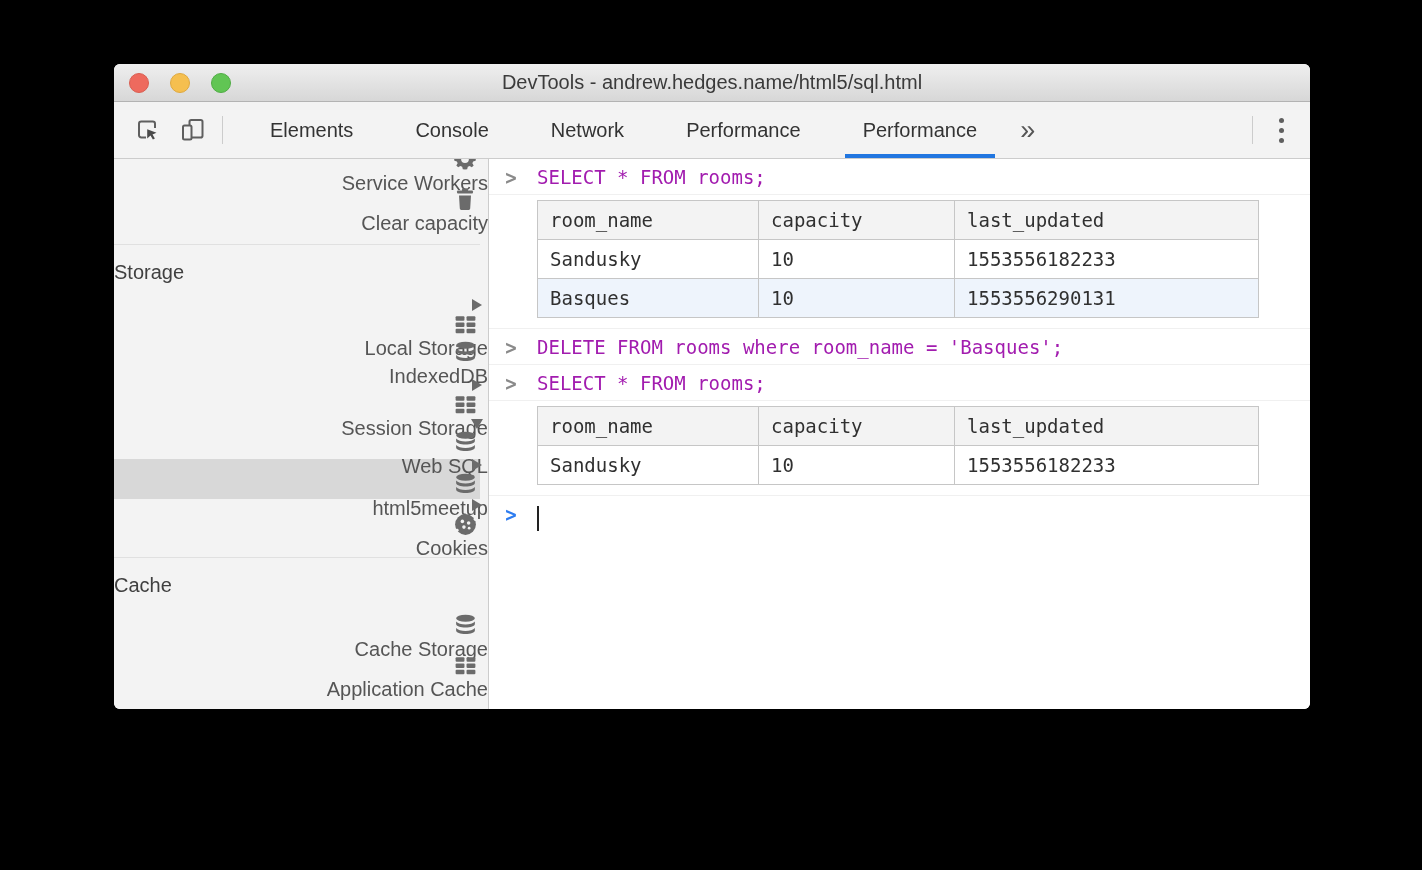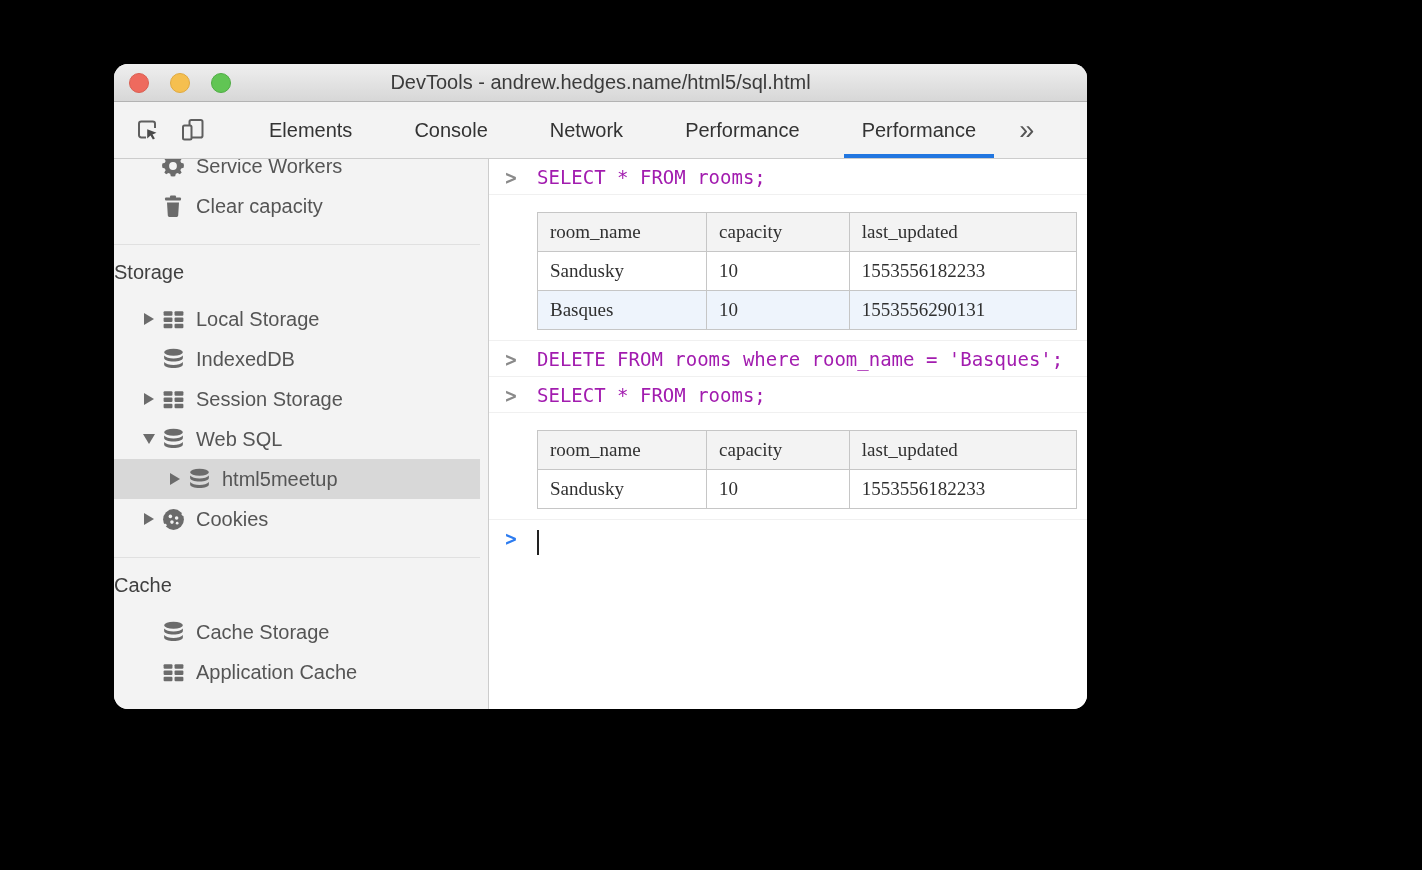--- a/index.html
+++ b/index.html
@@ -1,20 +1,20 @@
 <!DOCTYPE html>
 <html><head>
 <meta charset="utf-8">
 <style>
   * { margin:0; padding:0; box-sizing:border-box; }
   html,body { width:1422px; height:870px; background:#000; overflow:hidden;
               font-family:"Liberation Sans", sans-serif; }
 
-  .window { position:absolute; left:114px; top:64px; width:973px; height:645px;
-            background:#fff; border-radius:14px; overflow:hidden;
+  .window { position:absolute; left:114px; top:64px; width:1196px; height:645px;
+            background:#fff; border-radius:6px; overflow:hidden;
             box-shadow:0 18px 50px rgba(0,0,0,.55); }
 
   
   .titlebar { position:relative; height:38px;
               background:linear-gradient(#efefef,#d7d7d7);
               border-bottom:1px solid #b3b3b3;
               display:flex; align-items:center; justify-content:center; }
   .traffic { position:absolute; left:15px; top:9px; display:flex; }
   .light { width:20px; height:20px; border-radius:50%; margin-right:21px; }
   .light.red    { background:#ee6a5e; border:1px solid #d95f52; }
@@ -42,21 +42,21 @@
   .menu-dots i { width:5px; height:5px; border-radius:50%; background:#5f5f5f;
                  margin:2.5px 0; }
 
   
   .content { display:flex; height:550px; }
 
   
   .sidebar { width:375px; min-width:375px; background:#f3f3f3;
              border-right:1px solid #ccc; overflow:hidden; font-size:20px; color:#555; }
   .sidebar-inner { margin-top:-13px; }
-  .srow { height:40px; display:flex; align-items:center; cursor:pointer; }
+  .srow { height:40px; display:flex; align-items:flex-end; cursor:pointer;flex-direction:column; }
   .srow.selected { background:linear-gradient(to right,#d8d8d8 calc(100% - 8px),
                    rgba(216,216,216,0) calc(100% - 8px)); }
   .tw { width:22px; margin-left:24px; display:flex; justify-content:center;
         align-items:center; flex:none; }
   .indent .tw { margin-left:50px; }
   .tri-r { width:0; height:0; border-left:10px solid #6b6b6b;
            border-top:6px solid transparent; border-bottom:6px solid transparent; }
   .tri-d { width:0; height:0; border-top:10px solid #6b6b6b;
            border-left:6px solid transparent; border-right:6px solid transparent; }
   .sicon { width:26px; height:26px; margin-right:10px; flex:none;
@@ -69,21 +69,21 @@
   
   .console { flex:1; background:#fff; font-family:"DejaVu Sans Mono", monospace;
              font-size:19px; color:#303030; overflow:hidden; }
   .centry { position:relative; padding:5px 10px 4px 48px;
             border-bottom:1px solid #f0f0f0; line-height:26px; }
   .gt { position:absolute; left:16px; top:5px; font-weight:bold; font-size:20px;
         color:#8a8a8a; transform:scale(.95,1.1); }
   .gt.blue { color:#2d7cf0; }
   .cmd-text { color:#a21caf; }
   .centry.result { padding:3px 10px 10px 48px; }
-  .sql-table { border-collapse:collapse; table-layout:fixed; margin-top:14px;font-family:Liberation Serif, serif; }
+  .sql-table { border-collapse:collapse; table-layout:fixed; margin-top:2px; }
   .sql-table th, .sql-table td { border:1px solid #c6c6c6; padding:6px 12px;
         font-weight:normal; text-align:left; font-size:19px; line-height:26px;
         overflow:hidden; white-space:nowrap; }
   .sql-table th { background:#f3f3f3; }
   .sql-table tr.alt td { background:#eef4fc; }
   .col-room { width:221px; } .col-cap { width:196px; } .col-upd { width:304px; }
   .centry.prompt { border-bottom:none; padding-top:9px; }
   .caret { display:inline-block; width:2px; height:25px; background:#222;
            vertical-align:middle; margin-top:-3px; }
 </style>

